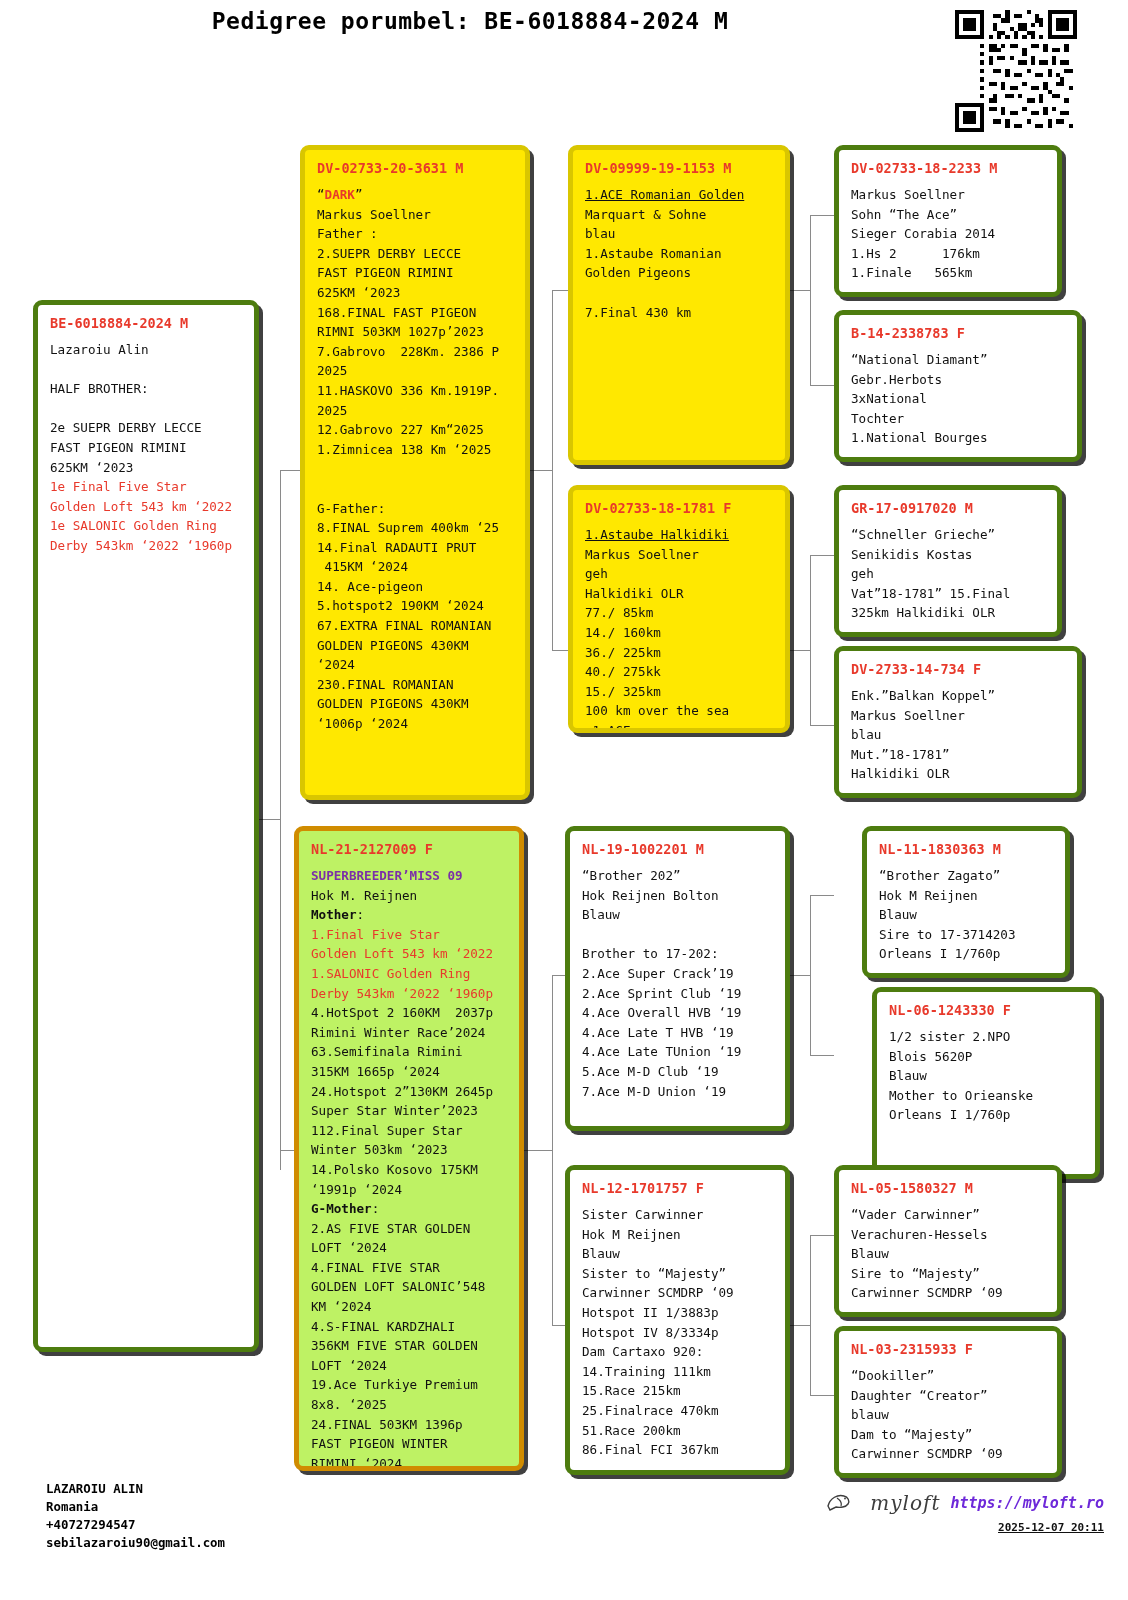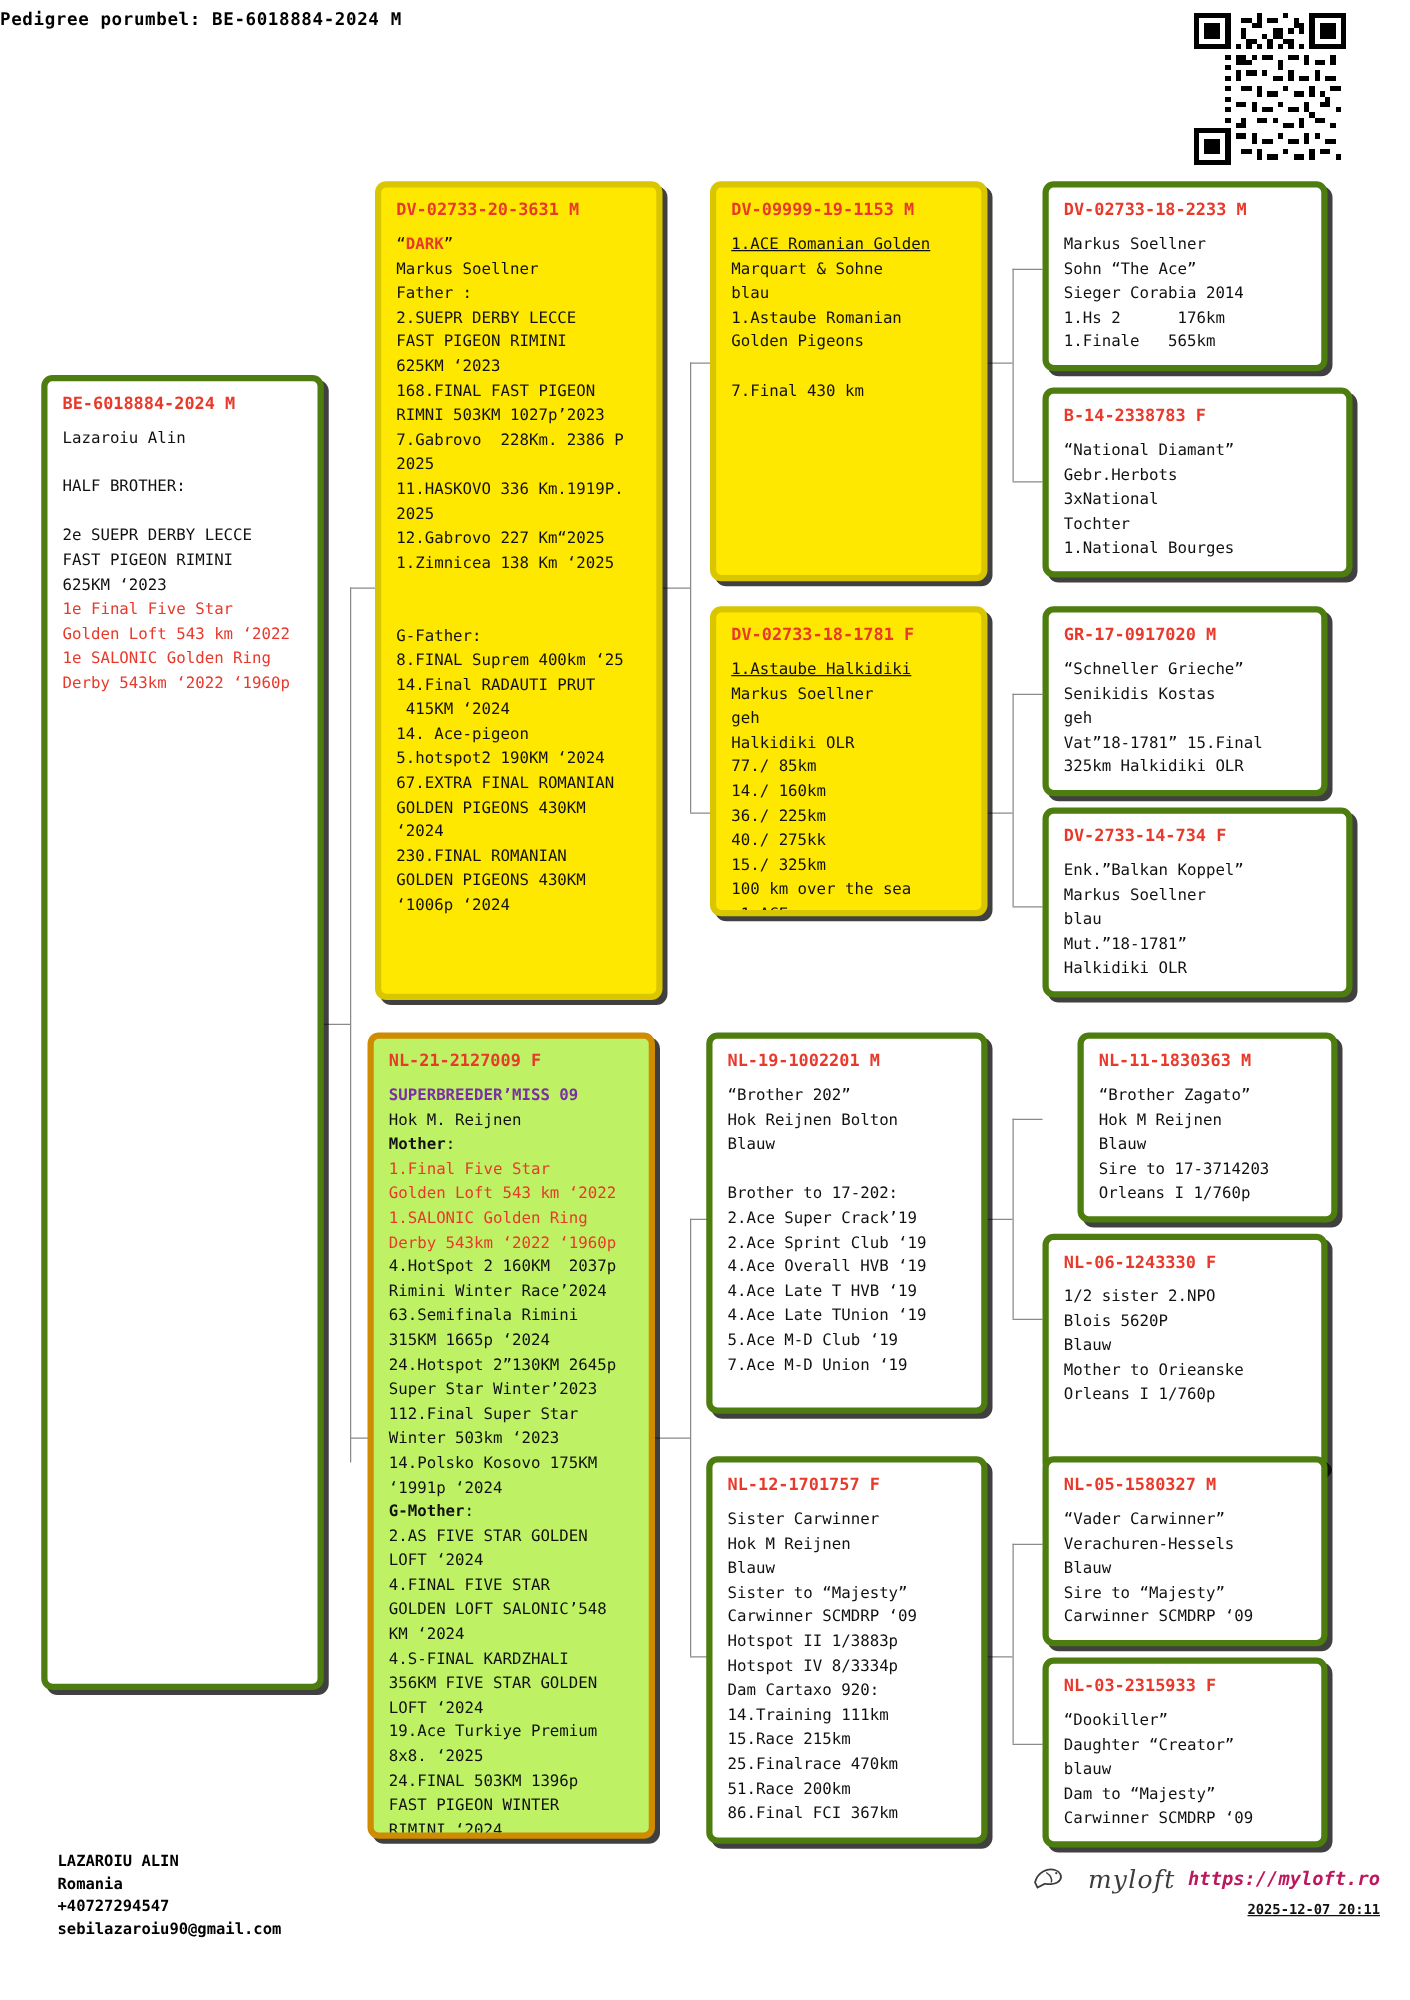--- a/index.html
+++ b/index.html
@@ -10,24 +10,24 @@
     font-family: "DejaVu Sans Mono", monospace;
   }
   #page {
     position: relative;
     width: 1128px; height: 1600px;
     overflow: hidden;
   }
   .title {
     position: absolute;
     top: 8px; left: 0; width: 940px;
-    text-align: left;
+    text-align: center;
     font-family: "DejaVu Sans Mono", monospace;
     font-weight: bold;
-    font-size: 14px;
+    font-size: 23px;
     letter-spacing: 0.5px;
     color: #000;
   }
   
   .qr {
     position: absolute;
     top: 10px; left: 955px;
     width: 122px; height: 122px;
     background: #fff;
   }
@@ -92,21 +92,21 @@
     font-style: italic;
     font-size: 20px;
     color: #3d3d3d;
     letter-spacing: 1px;
   }
   .myloft .url {
     font-family: "DejaVu Sans Mono", monospace;
     font-weight: bold;
     font-style: italic;
     font-size: 15px;
-    color: #be185d;
+    color: #6d28d9;
     text-align: right;
   }
   .myloft .ts {
     font-size: 11px;
     font-weight: bold;
     color: #111;
     margin-top: 3px;
     text-decoration: underline;
   }
 </style>
@@ -446,21 +446,21 @@
 
   <div class="card" style="left:862px; top:826px; width:208px; height:152px;">
     <div class="ring">NL-11-1830363 M</div>
     <div class="body">“Brother Zagato”
 Hok M Reijnen
 Blauw
 Sire to 17-3714203
 Orleans I 1/760p</div>
   </div>
 
-  <div class="card" style="left:834px; top:987px; width:228px; height:192px;">
+  <div class="card" style="left:872px; top:987px; width:228px; height:192px;">
     <div class="ring">NL-06-1243330 F</div>
     <div class="body">1/2 sister 2.NPO
 Blois 5620P
 Blauw
 Mother to Orieanske
 Orleans I 1/760p</div>
   </div>
 
   <div class="card" style="left:834px; top:1165px; width:228px; height:152px;">
     <div class="ring">NL-05-1580327 M</div>

